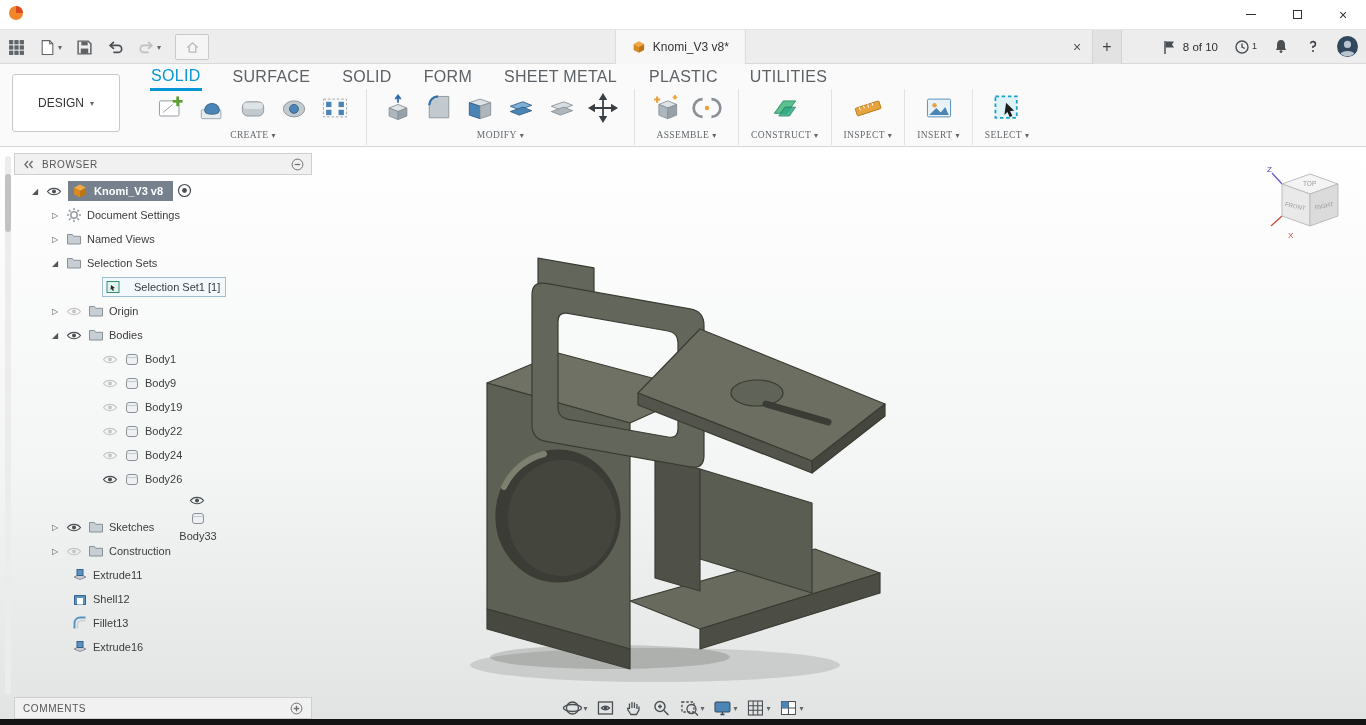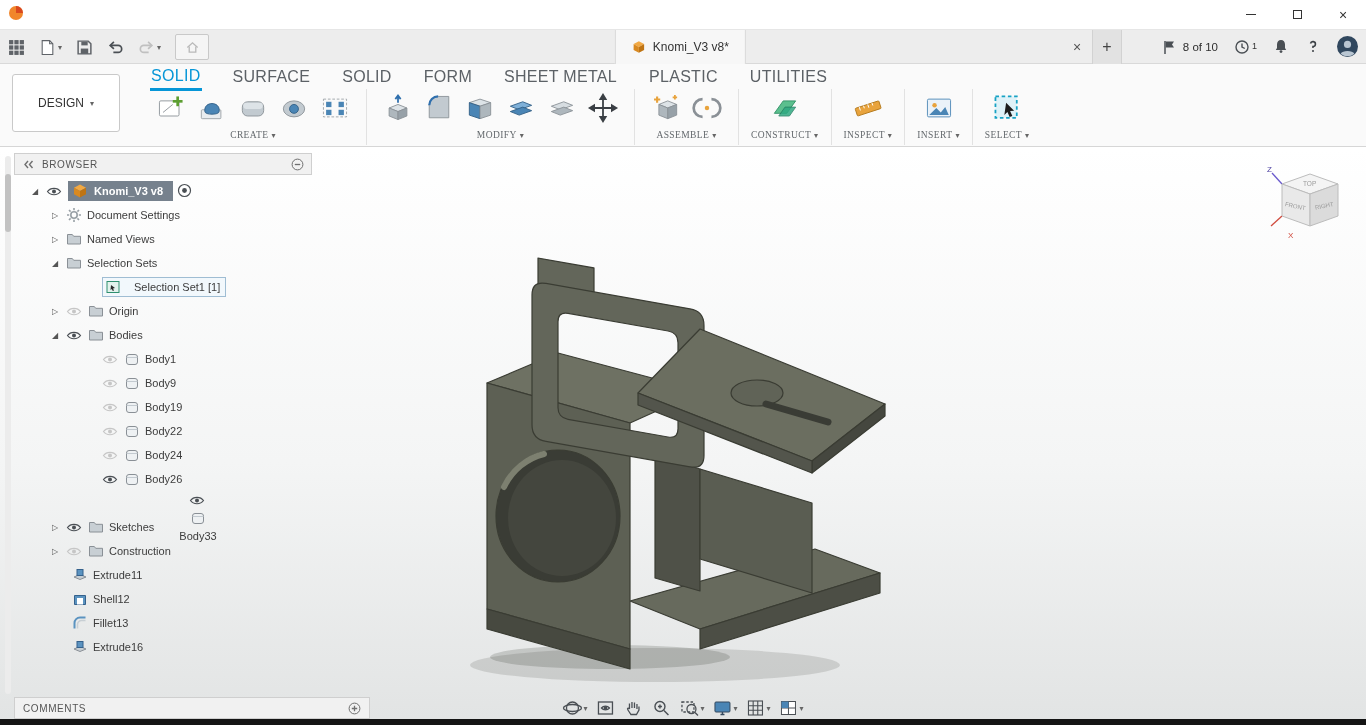--- a/index.html
+++ b/index.html
@@ -62,21 +62,21 @@
 .eyeic svg{width:16px;height:11px;}
 .tic{width:17px;flex:none;display:flex;align-items:center;}
 .tic svg{width:16px;height:16px;}
 .tlabel{white-space:nowrap;}
 .selwrap{display:flex;align-items:center;gap:12px;border:1px solid #9fbdd3;background:#f2f8fc;padding:1px 5px 1px 2px;}
 .roothl{display:flex;align-items:center;gap:5px;background:#76818d;padding:2px 10px 2px 4px;}
 .roothl .tlabel{color:#fff;font-weight:bold;}
 .target svg{width:15px;height:15px;}
 
 
-.comments{position:absolute;left:14px;top:549px;width:356px;height:22px;background:#f1f1f1;border:1px solid #cfcfcf;display:flex;align-items:center;gap:7px;padding:0 8px;font-size:10px;color:#555;letter-spacing:.6px;}
+.comments{position:absolute;left:14px;top:549px;width:298px;height:22px;background:#f1f1f1;border:1px solid #cfcfcf;display:flex;align-items:center;gap:7px;padding:0 8px;font-size:10px;color:#555;letter-spacing:.6px;}
 .comments .spacer{flex:1;}
 .comments svg{width:13px;height:13px;}
 
 
 .navbar{position:absolute;left:50%;transform:translateX(-50%);top:550px;display:flex;align-items:center;gap:8px;}
 .nicon{display:flex;align-items:center;gap:1px;}
 .nicon svg{width:20px;height:20px;}
 
 
 .viewcube{position:absolute;right:10px;top:14px;width:92px;height:92px;}

